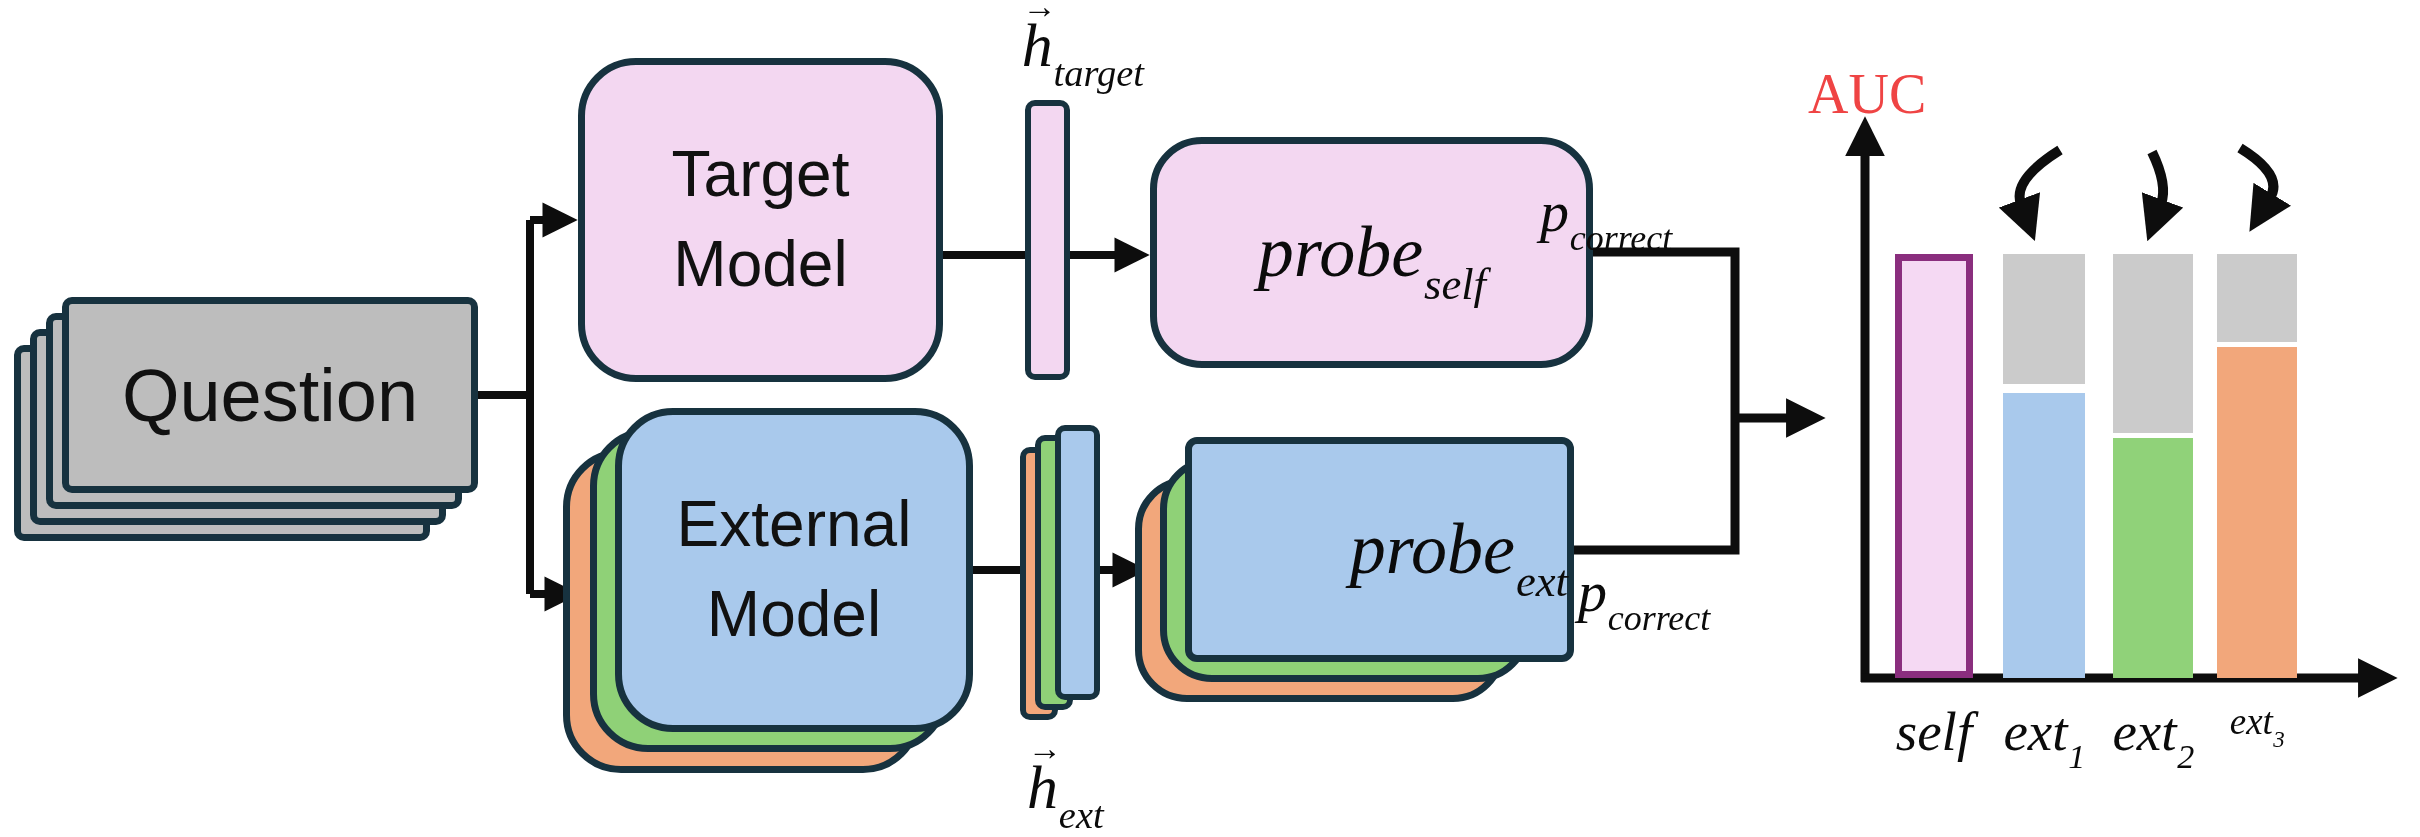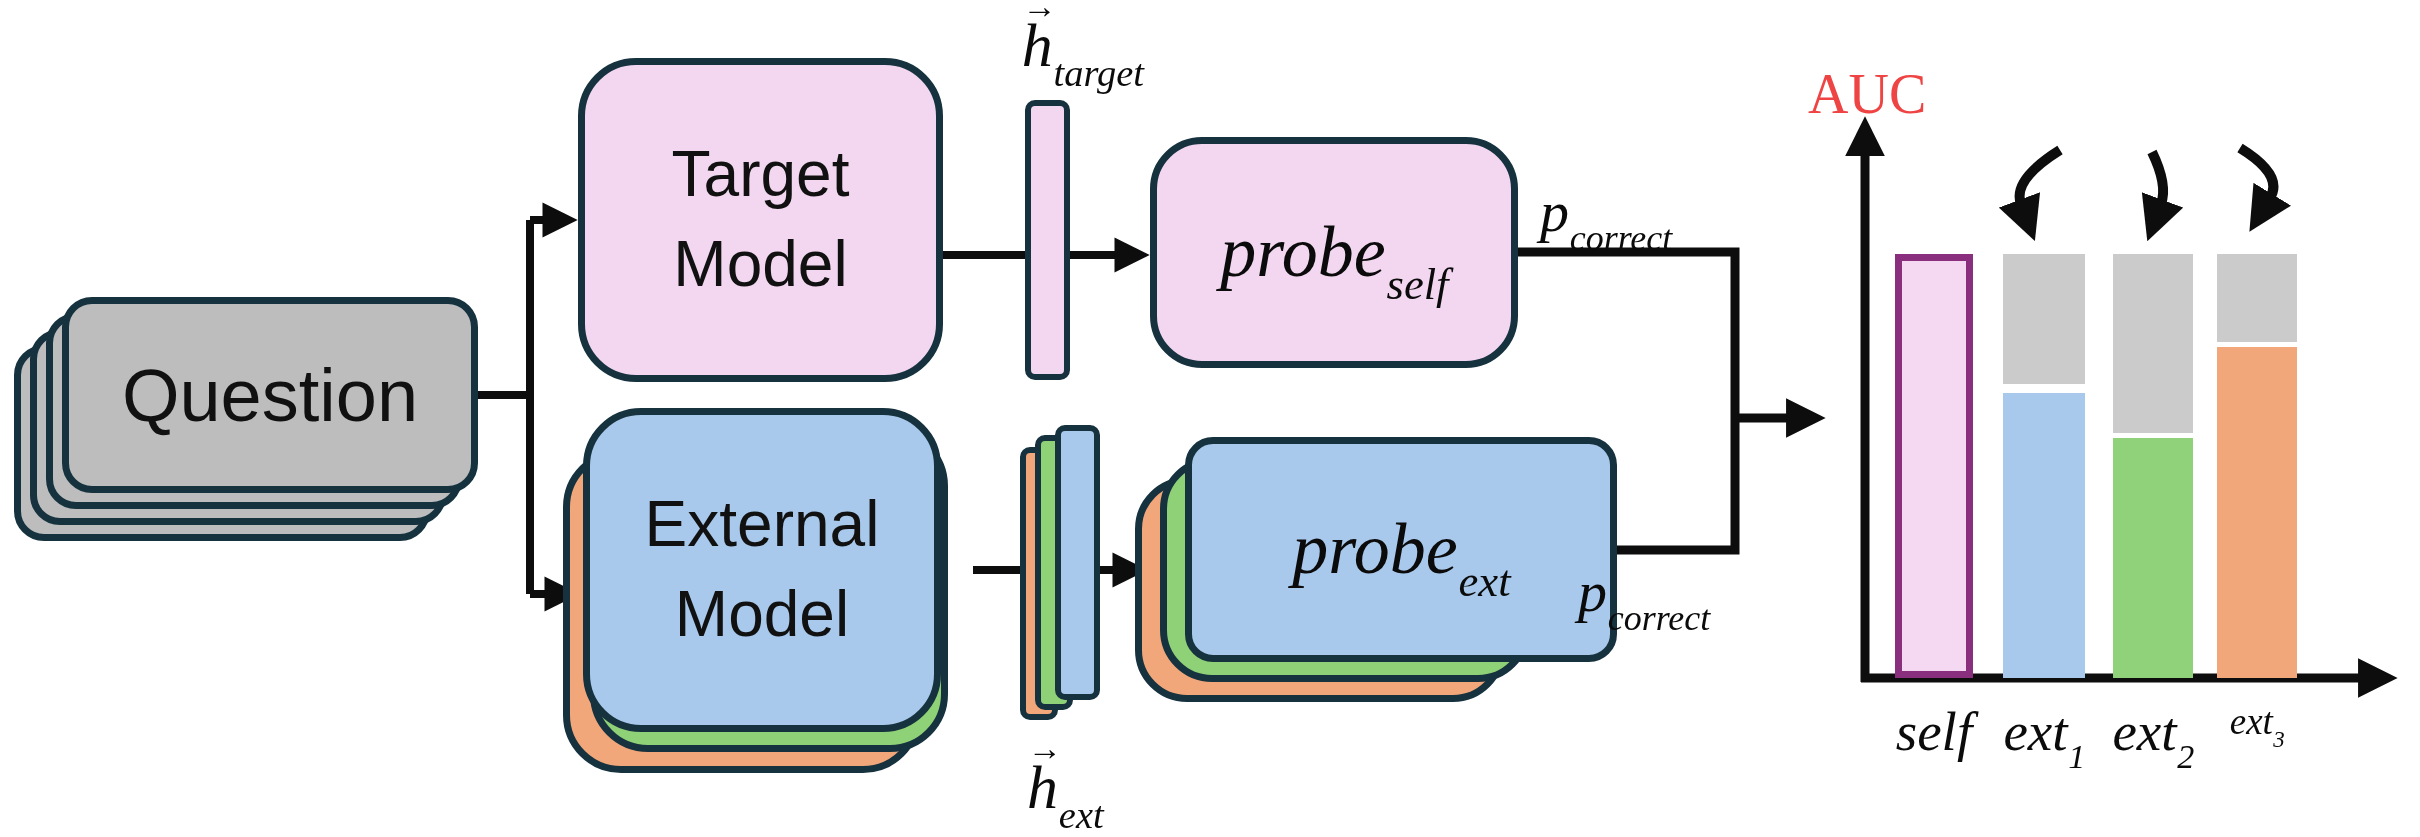--- a/index.html
+++ b/index.html
@@ -16,21 +16,21 @@
     --ink:#0d0d0d;
   }
   html,body{margin:0;padding:0;background:#ffffff;}
   #canvas{
     position:relative;width:2420px;height:837px;background:#ffffff;overflow:hidden;
     font-family:"Liberation Sans",sans-serif;
   }
   #wires{position:absolute;left:0;top:0;width:2420px;height:837px;}
   .node{position:absolute;box-sizing:border-box;border:7px solid var(--outline);}
   .round-lg{border-radius:58px;}
-  .round-md{border-radius:30px;}
+  .round-md{border-radius:10px;}
   .round-sm{border-radius:10px;}
   .fill-pink{background:var(--pink);}
   .fill-blue{background:var(--blue);}
   .fill-green{background:var(--green);}
   .fill-orange{background:var(--orange);}
   .fill-gray{background:var(--gray);}
   .center-txt{display:flex;align-items:center;justify-content:center;text-align:center;}
   .sans-label{color:#111;font-family:"Liberation Sans",sans-serif;font-weight:400;}
   .math{font-family:"Liberation Serif",serif;font-style:italic;color:#0b0b0b;}
   .math sub{font-size:0.62em;line-height:0;position:relative;top:0.18em;left:0.02em;}
@@ -97,48 +97,48 @@
       <span>Target</span><br>
       <span>Model</span>
     </span>
   </div>
 
   <div class="node round-sm fill-pink" style="left:1025px;top:100px;width:45px;height:280px;border-width:6px;"></div>
   <div class="lbl math" style="left:975px;top:10px;width:215px;text-align:center;font-size:62px;">
     <span class="vec"><span class="vec-arrow">→</span><span>h</span></span><sub>target</sub>
   </div>
 
-  <div class="node round-md fill-pink center-txt" style="left:1150px;top:137px;width:368px;height:231px;border-radius:52px;">
+  <div class="node round-md fill-pink center-txt" style="left:1150px;top:137px;width:443px;height:231px;border-radius:52px;">
     <span class="math" style="font-size:72px;">
       <span>probe</span><sub>self</sub>
     </span>
   </div>
   <div class="lbl math" style="left:1540px;top:178px;font-size:58px;">
     <span>p</span><sub>correct</sub>
   </div>
 
   <div class="node round-lg fill-orange" style="left:563px;top:449px;width:358px;height:324px;"></div>
   <div class="node round-lg fill-green" style="left:590px;top:428px;width:358px;height:324px;"></div>
-  <div class="node round-lg fill-blue center-txt" style="left:583px;top:408px;width:358px;height:324px;">
+  <div class="node round-lg fill-blue center-txt" style="left:615px;top:408px;width:358px;height:324px;">
     <span class="sans-label" style="font-size:64px;line-height:1.4;">
       <span>External</span><br>
       <span>Model</span>
     </span>
   </div>
 
   <div class="node round-sm fill-orange" style="left:1020px;top:447px;width:38px;height:273px;border-width:6px;"></div>
   <div class="node round-sm fill-green" style="left:1035px;top:435px;width:38px;height:275px;border-width:6px;"></div>
   <div class="node round-sm fill-blue" style="left:1055px;top:425px;width:45px;height:275px;border-width:6px;"></div>
   <div class="lbl math" style="left:990px;top:752px;width:150px;text-align:center;font-size:62px;">
     <span class="vec"><span class="vec-arrow">→</span><span>h</span></span><sub>ext</sub>
   </div>
 
   <div class="node round-md fill-orange" style="left:1135px;top:477px;width:370px;height:225px;border-radius:52px;"></div>
   <div class="node round-md fill-green" style="left:1160px;top:457px;width:370px;height:225px;border-radius:52px;"></div>
-  <div class="node round-md fill-blue center-txt" style="left:1185px;top:437px;width:432px;height:225px;border-radius:28px;">
+  <div class="node round-md fill-blue center-txt" style="left:1185px;top:437px;width:389px;height:225px;border-radius:12px;justify-content:flex-end;">
     <span class="math" style="font-size:72px;">
       <span>probe</span><sub>ext</sub>
     </span>
   </div>
   <div class="lbl math" style="left:1578px;top:558px;font-size:58px;">
     <span>p</span><sub>correct</sub>
   </div>
 
   <div class="lbl" style="left:1808px;top:62px;font-size:56px;font-family:'Liberation Serif',serif;color:#ef4444;">AUC</div>
 

